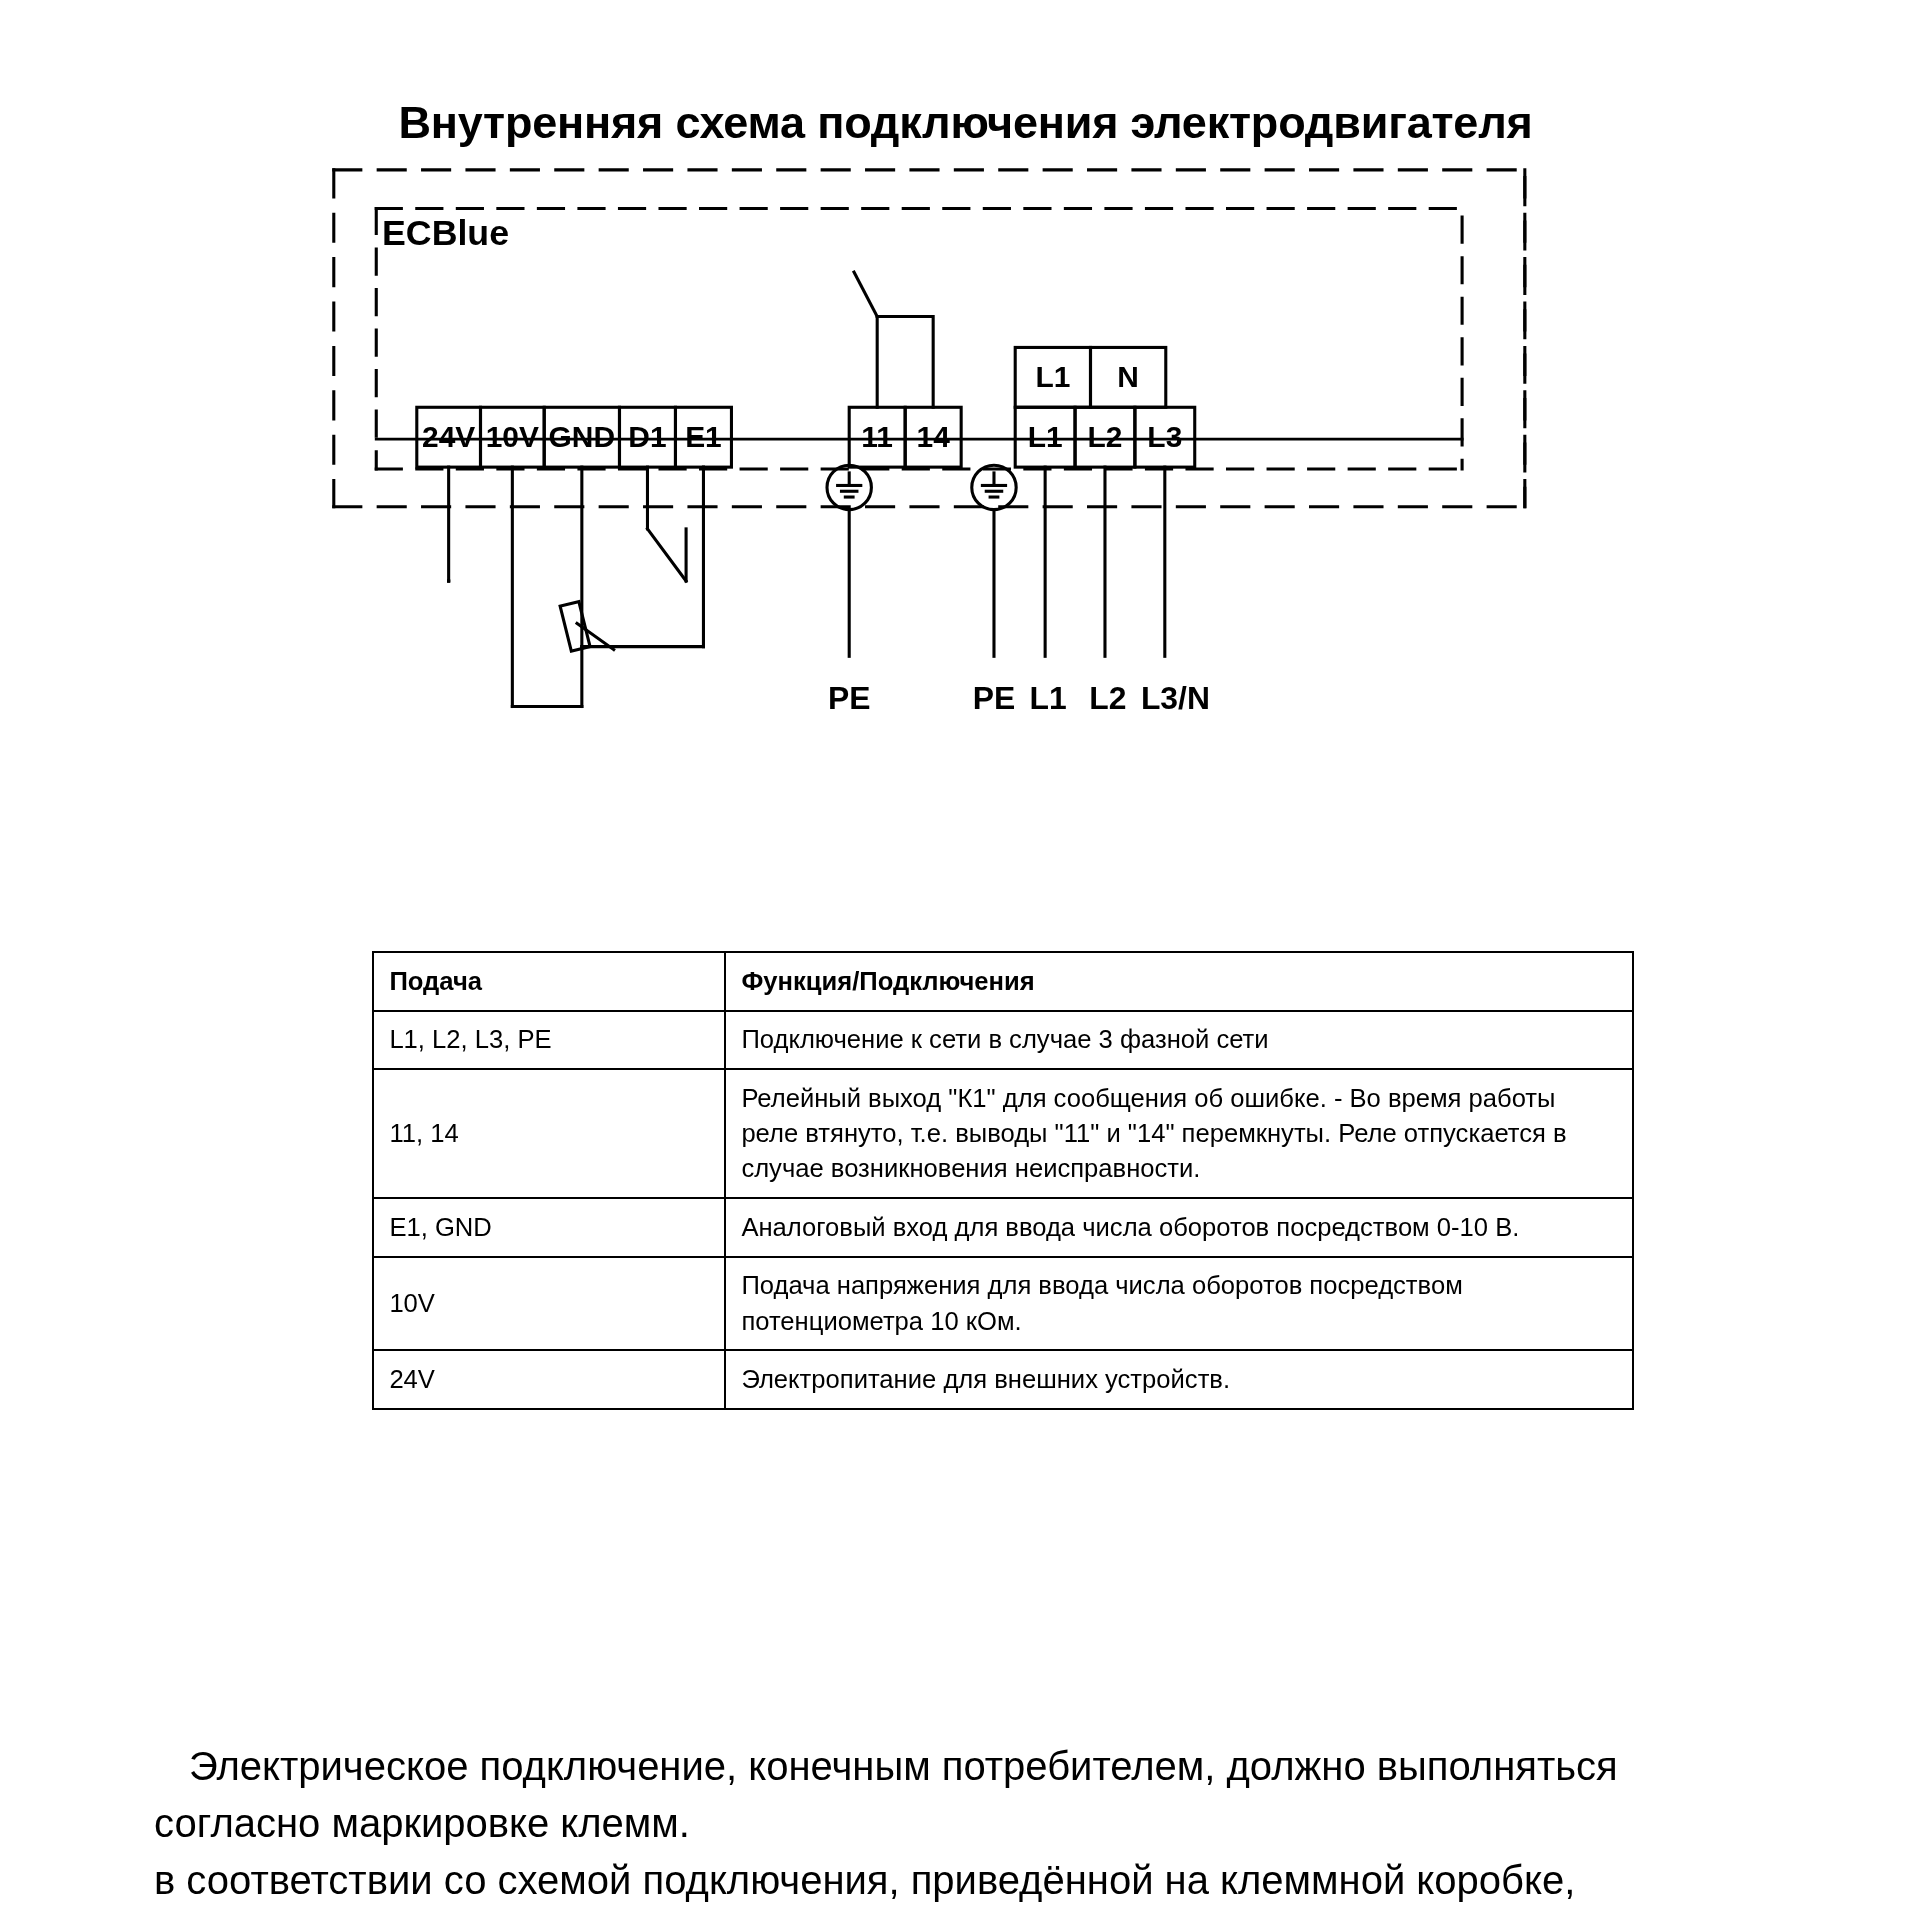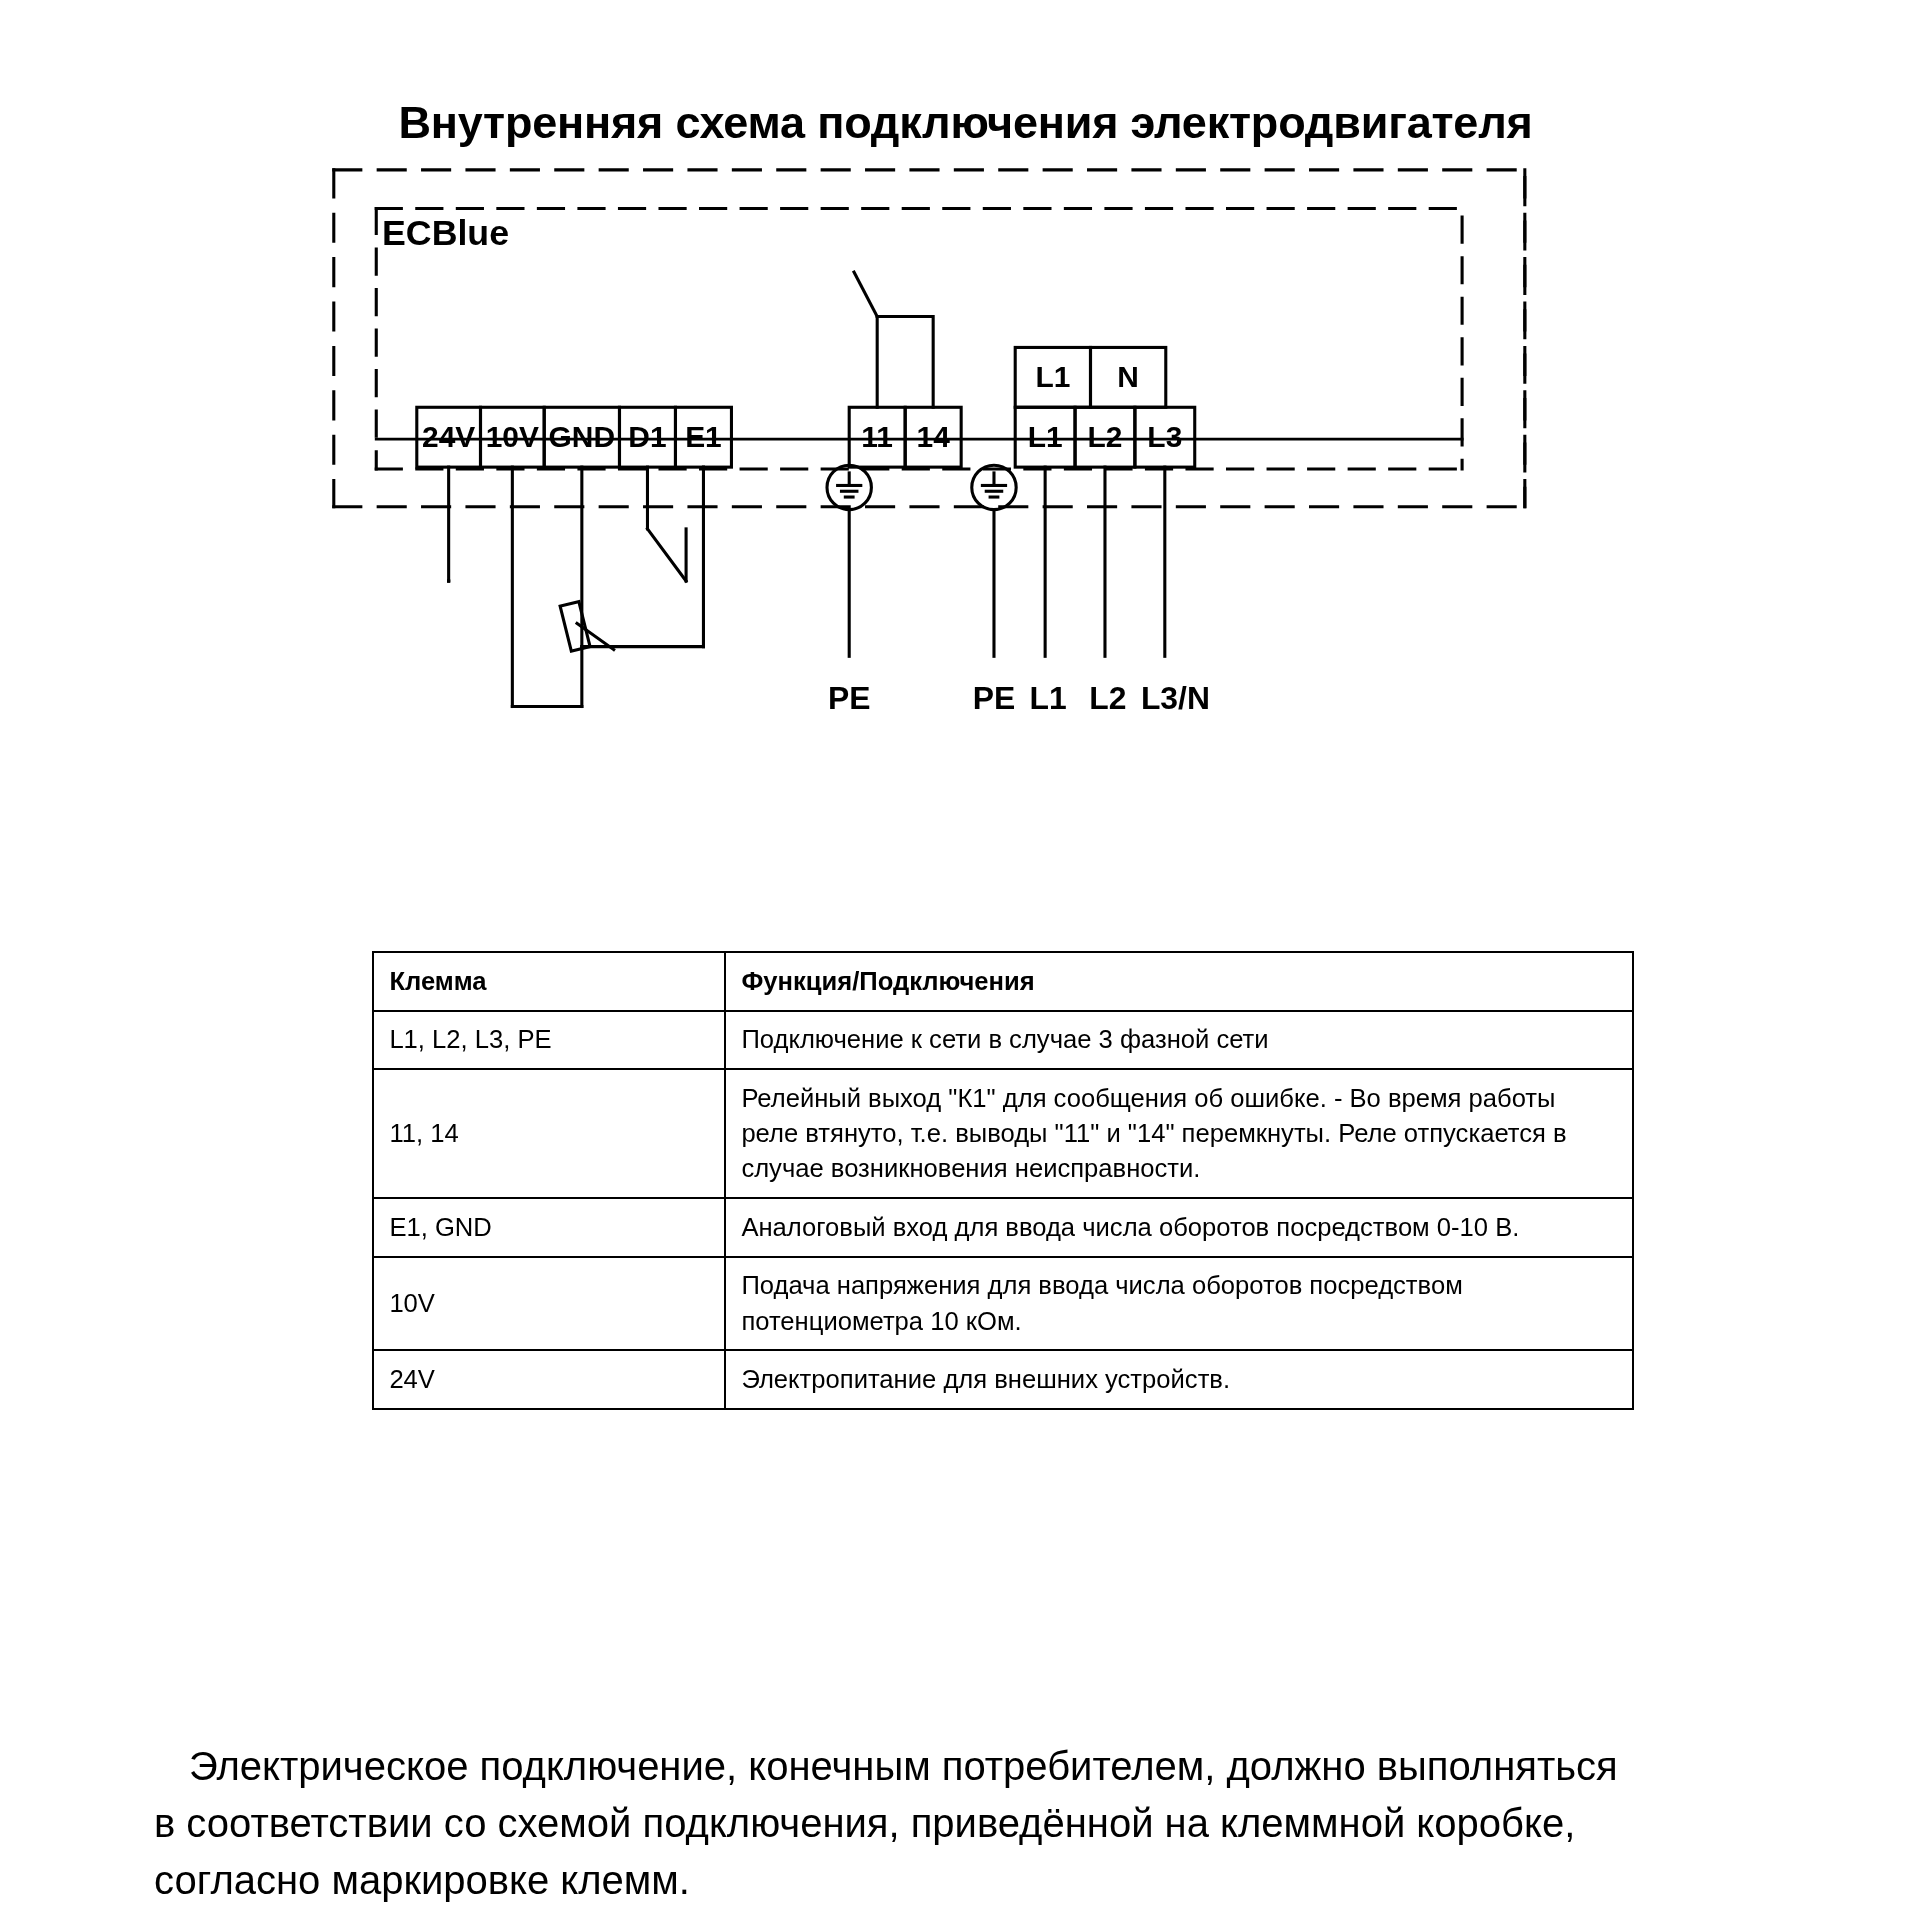--- a/index.html
+++ b/index.html
@@ -195,21 +195,21 @@
   </div>
 
   <div class="table-wrap">
     <table class="terminals">
       <colgroup>
           <col class="c1">
           <col class="c2">
         </colgroup>
       <thead>
         <tr>
-          <th>Клемма</th>
+          <th>Подача</th>
           <th>Функция/Подключения</th>
         </tr>
       </thead>
       <tbody>
         <tr>
           <td>L1, L2, L3, PE</td>
           <td>Подключение к сети в случае 3 фазной сети</td>
         </tr>
         <tr>
           <td>11, 14</td>
@@ -226,18 +226,18 @@
         <tr>
           <td>24V</td>
           <td>Электропитание для внешних устройств.</td>
         </tr>
       </tbody>
     </table>
   </div>
 
   <div class="footer">
     <div class="ln1">Электрическое подключение, конечным потребителем, должно выполняться</div>
+    <div>согласно маркировке клемм.</div>
     <div>в соответствии со схемой подключения, приведённой на клеммной коробке,</div>
-    <div>согласно маркировке клемм.</div>
   </div>
 
 </div>
 
 
 </body></html>

